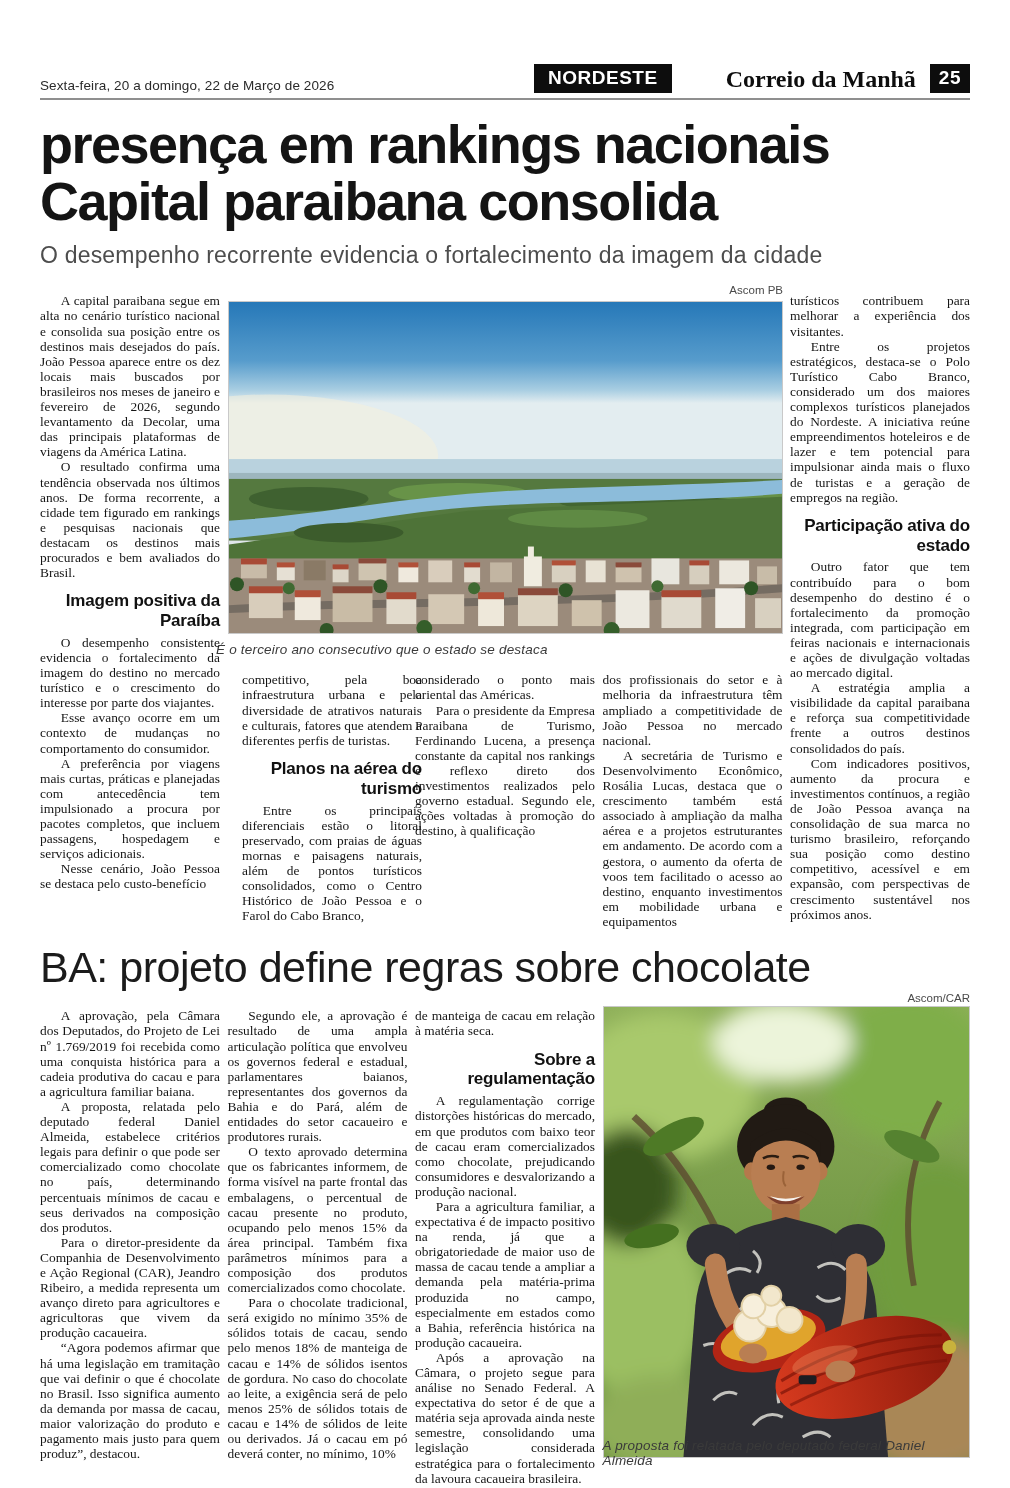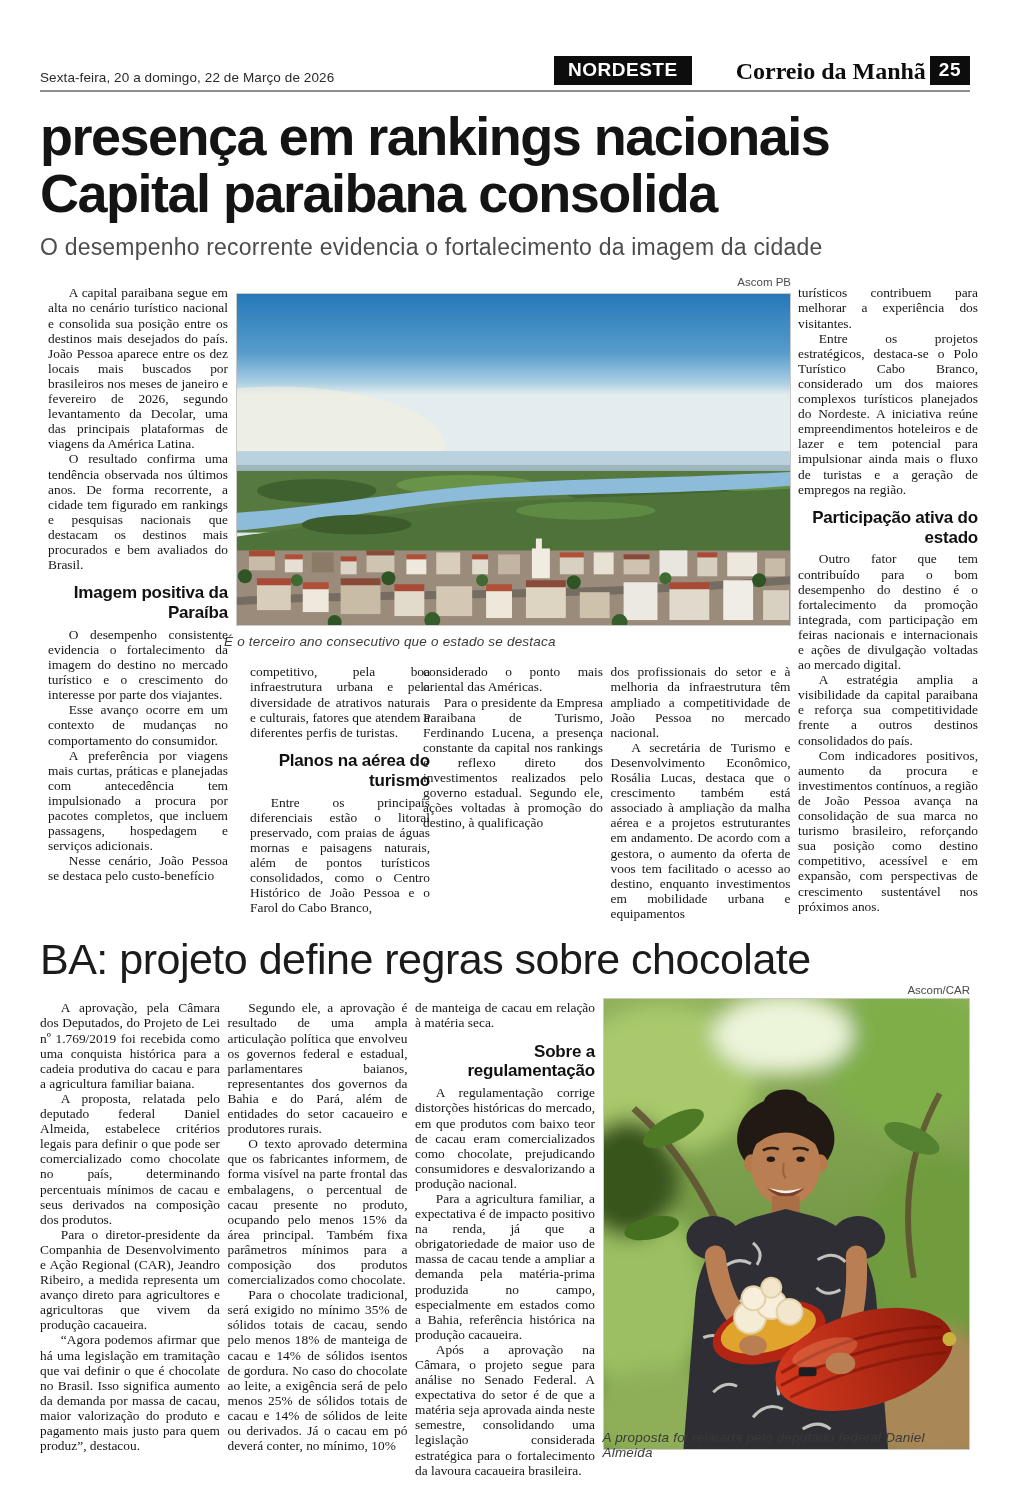--- a/index.html
+++ b/index.html
@@ -1,27 +1,27 @@
 <!DOCTYPE html>
 <html lang="pt"><head>
 <meta charset="utf-8">
 <style>
   html,body{margin:0;padding:0;background:#e8e8e8;}
   .page{
     position:relative;width:1010px;height:1488px;margin:0 auto;
-    background:#ffffff;box-sizing:border-box;padding:8px 40px;
+    background:#ffffff;box-sizing:border-box;padding:16px 40px;
     font-family:"Liberation Serif",serif;color:#1a1a1a;overflow:hidden;
   }
   
   .masthead{
     display:flex;justify-content:space-between;align-items:flex-end;
     padding-top:48px;padding-bottom:5px;border-bottom:2.5px solid #8f8f8f;
   }
   .m-date{font-family:"Liberation Sans",sans-serif;font-size:13.5px;color:#2a2a2a;letter-spacing:.1px;}
-  .m-right{display:flex;align-items:flex-end;gap:4px;}
+  .m-right{display:flex;align-items:flex-end;gap:14px;}
   .badge{
     background:#0d0d0d;color:#ffffff;font-family:"Liberation Sans",sans-serif;
     font-weight:bold;font-size:19px;padding:3px 14px 4px;letter-spacing:.5px;
   }
   .badge.section{margin-right:40px;}
   .np-title{font-family:"Liberation Serif",serif;font-weight:bold;font-size:24px;color:#0d0d0d;line-height:1;padding-bottom:2px;}
   .badge.pageno{padding:3px 9px 4px;}
   
   .headline{
     font-family:"Liberation Sans",sans-serif;font-weight:bold;font-size:54px;
@@ -29,21 +29,21 @@
   }
   .subheadline{
     font-family:"Liberation Sans",sans-serif;font-size:23px;color:#4d4d4d;
     margin-top:13px;letter-spacing:.2px;
   }
   .headline2{
     font-family:"Liberation Sans",sans-serif;font-weight:normal;font-size:43px;
     line-height:1.0;letter-spacing:-.5px;color:#1b1b1b;
   }
   
-  .art1{position:relative;height:652px;margin-top:15px;margin-left:8px;}
+  .art1{position:relative;height:652px;margin-top:15px;}
   .art2{position:relative;height:545px;margin-top:10px;}
   .col{
     position:absolute;width:180px;font-size:13.4px;line-height:15.1px;
     text-align:justify;color:#151515;
   }
   .col p{margin:0;text-indent:1.55em;}
   .col p.cont{text-indent:0;}
   .colhead{
     font-family:"Liberation Sans",sans-serif;font-weight:bold;font-size:17px;
     line-height:1.17;margin:11px 0 4px;text-align:right;letter-spacing:-.2px;color:#111;

